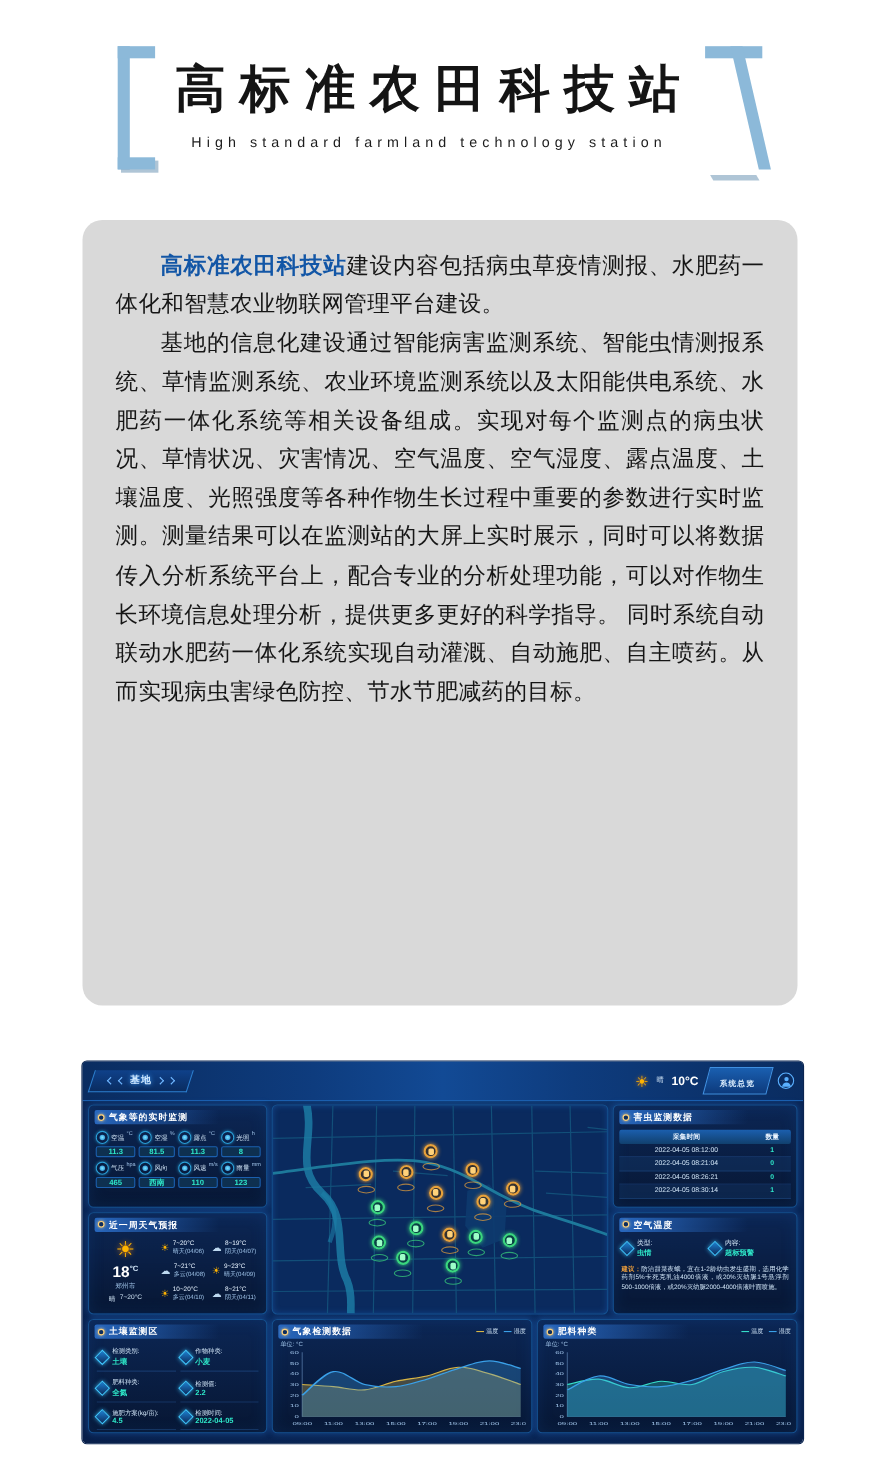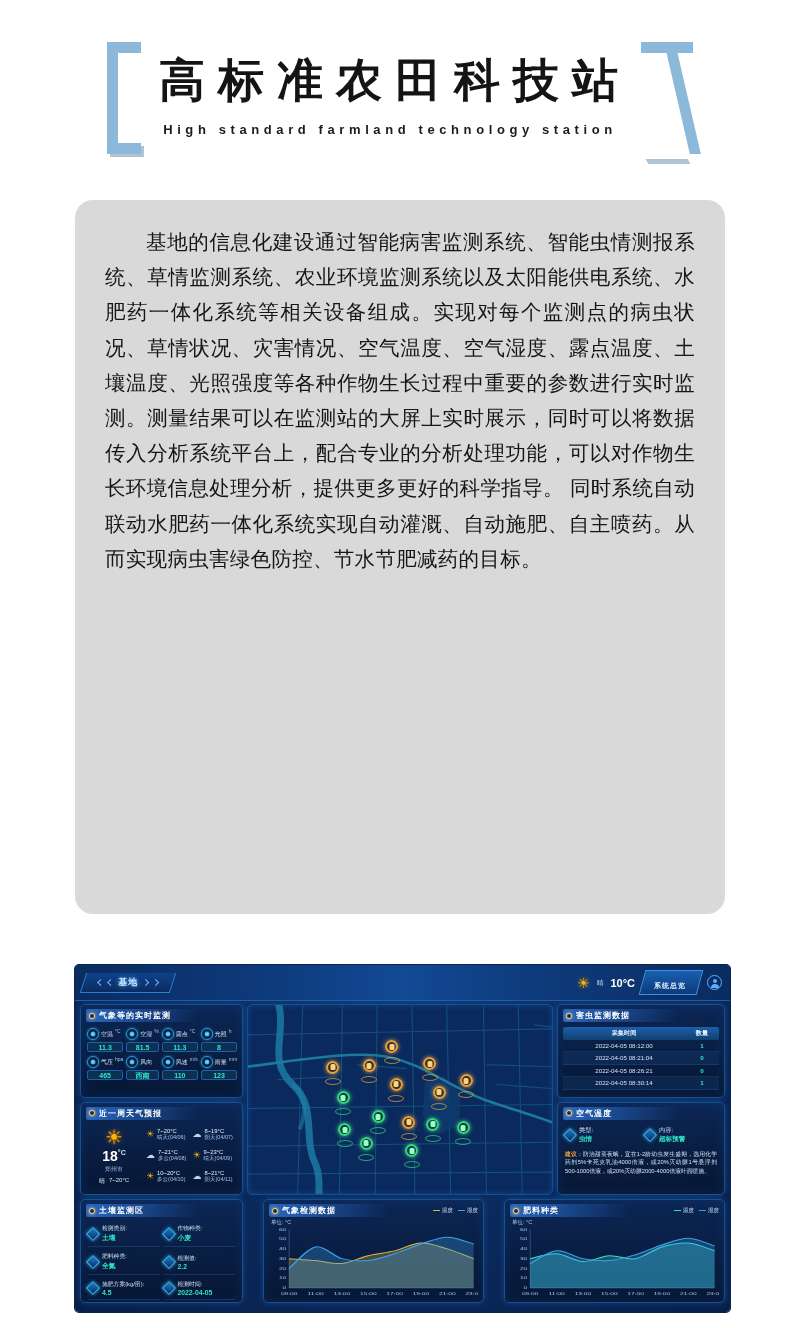--- a/index.html
+++ b/index.html
@@ -11,21 +11,21 @@
   .bracket-left { position:relative; width:34px; height:112px; margin-right:8px; }
   .bracket-left .v { position:absolute; left:0; top:0; width:11px; height:112px; background:#8cb9d9; }
   .bracket-left .h-top { position:absolute; left:0; top:0; width:34px; height:11px; background:#8cb9d9; }
   .bracket-left .h-bot { position:absolute; left:0; bottom:0; width:34px; height:11px; background:#8cb9d9; box-shadow:3px 3px 0 rgba(110,150,180,.55); }
   .bracket-right { position:relative; width:56px; height:118px; margin-left:6px; }
   .bracket-right .h-top { position:absolute; right:0; top:0; width:52px; height:11px; background:#8cb9d9; }
   .bracket-right .slant { position:absolute; right:18px; top:0; width:11px; height:112px; background:#8cb9d9; transform:skewX(13deg); transform-origin:top right; }
   .bracket-right .shadow { position:absolute; right:4px; bottom:-4px; width:42px; height:5px; background:rgba(110,150,180,.55); transform:skewX(30deg); }
   .brand-text { text-align:center; padding-top:8px; }
   .brand-title { font-size:46px; font-weight:600; color:#141414; letter-spacing:13px; margin-left:10px; white-space:nowrap; }
-  .brand-sub { font-size:13px; color:#1c1c1c; letter-spacing:4.6px; margin-top:10px; white-space:nowrap;font-weight:bold; }
+  .brand-sub { font-size:13px; color:#1c1c1c; letter-spacing:4.6px; margin-top:10px; white-space:nowrap; }
 
   
   .intro { position:absolute; top:200px; left:75px; width:650px; height:714px; background:#d9d9d9; border-radius:18px; padding:24px 30px; }
   .intro p { font-size:20.5px; line-height:35.2px; color:#161616; text-indent:2em; text-align:justify; letter-spacing:.3px; }
   .intro .lead { color:#1256a6; font-weight:bold; }
 
   
   .dash { position:absolute; top:965px; left:75px; width:655px; height:347px; border-radius:4px; overflow:hidden;
           background:radial-gradient(ellipse at 50% 0%, #10407e 0%, #0b2c60 45%, #081f4a 100%); box-shadow:0 0 0 1px #0a2450; }
   .dash-header { position:relative; height:36px; display:flex; align-items:center; justify-content:space-between; padding:0 8px;
@@ -50,21 +50,21 @@
   .top-btn { padding:2.5px 12px; border:1px solid #3f8fe0; background:linear-gradient(180deg,#1a5fb0,#0d3a7c);
           transform:skewX(-15deg); cursor:pointer; }
   .top-btn span { display:inline-block; transform:skewX(15deg); font-size:7px; font-weight:bold; color:#dff0ff; letter-spacing:1px; }
   .user-icon { position:relative; width:15px; height:15px; border:1.2px solid #5ab0ff; border-radius:50%; }
   .user-icon::before { content:""; position:absolute; left:50%; top:3px; transform:translateX(-50%); width:4px; height:4px; border-radius:50%; background:#5ab0ff; }
   .user-icon::after { content:""; position:absolute; left:50%; bottom:1.5px; transform:translateX(-50%); width:8px; height:4px; border-radius:4px 4px 0 0; background:#5ab0ff; }
 
   .dash-main { display:flex; gap:4px; padding:3px 5px 2px; height:196px; }
   .col-left { width:163px; display:flex; flex-direction:column; gap:4px; }
   .col-right { width:168px; display:flex; flex-direction:column; gap:4px; }
-  .dash-bottom { display:flex; gap:20px; padding:2px 5px 5px; height:111px; }
+  .dash-bottom { display:flex; gap:4px; padding:2px 5px 5px; height:111px; }
 
   .panel { position:relative; flex:1; border:1px solid #15508f; border-radius:5px; padding:4px 5px;
           background:linear-gradient(180deg,rgba(12,38,84,.92),rgba(7,22,50,.95));
           box-shadow:0 0 6px rgba(40,120,220,.35), inset 0 0 14px rgba(20,80,160,.22); overflow:hidden; }
   .ptitle { display:flex; align-items:center; gap:4px; height:13px; padding:0 3px; border-radius:2px;
           background:linear-gradient(90deg,rgba(45,115,210,.85),rgba(45,115,210,0) 75%); }
   .pdot { width:6px; height:6px; border-radius:50%; border:1.2px solid #ffd27a; background:#0c2d5e; box-shadow:0 0 3px #ffd27a; flex:0 0 auto; }
   .ptext { font-size:8px; font-weight:bold; color:#ffffff; letter-spacing:1px; white-space:nowrap; }
 
   
@@ -178,20 +178,21 @@
       <div class="brand-sub">High standard farmland technology station</div>
     </div>
     <div class="bracket-right">
       <div class="h-top"></div>
         <div class="slant"></div>
         <div class="shadow"></div>
     </div>
   </div>
 
   <div class="intro">
+    <p><span class="lead">高标准农田科技站</span><span>建设内容包括病虫草疫情测报、水肥药一体化和智慧农业物联网管理平台建设。</span></p>
     <p>基地的信息化建设通过智能病害监测系统、智能虫情测报系统、草情监测系统、农业环境监测系统以及太阳能供电系统、水肥药一体化系统等相关设备组成。实现对每个监测点的病虫状况、草情状况、灾害情况、空气温度、空气湿度、露点温度、土壤温度、光照强度等各种作物生长过程中重要的参数进行实时监测。测量结果可以在监测站的大屏上实时展示，同时可以将数据传入分析系统平台上，配合专业的分析处理功能，可以对作物生长环境信息处理分析，提供更多更好的科学指导。 同时系统自动联动水肥药一体化系统实现自动灌溉、自动施肥、自主喷药。从而实现病虫害绿色防控、节水节肥减药的目标。</p>
   </div>
 
   <div class="dash">
 
     <div class="dash-header">
       <div class="nav-left">
         <div class="inner">
           <span class="chev l"></span>
           <span class="chev l"></span>

